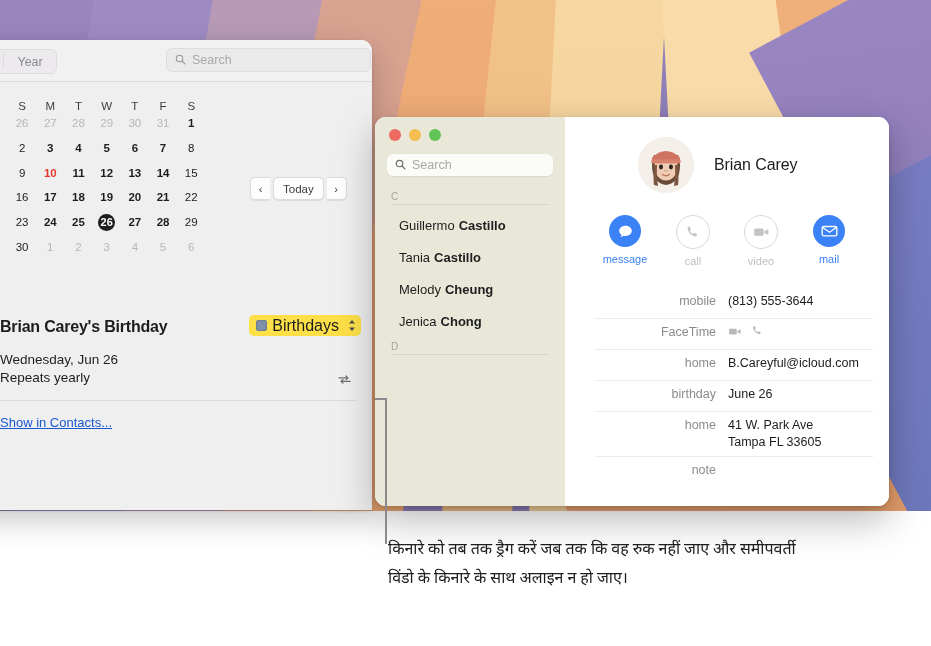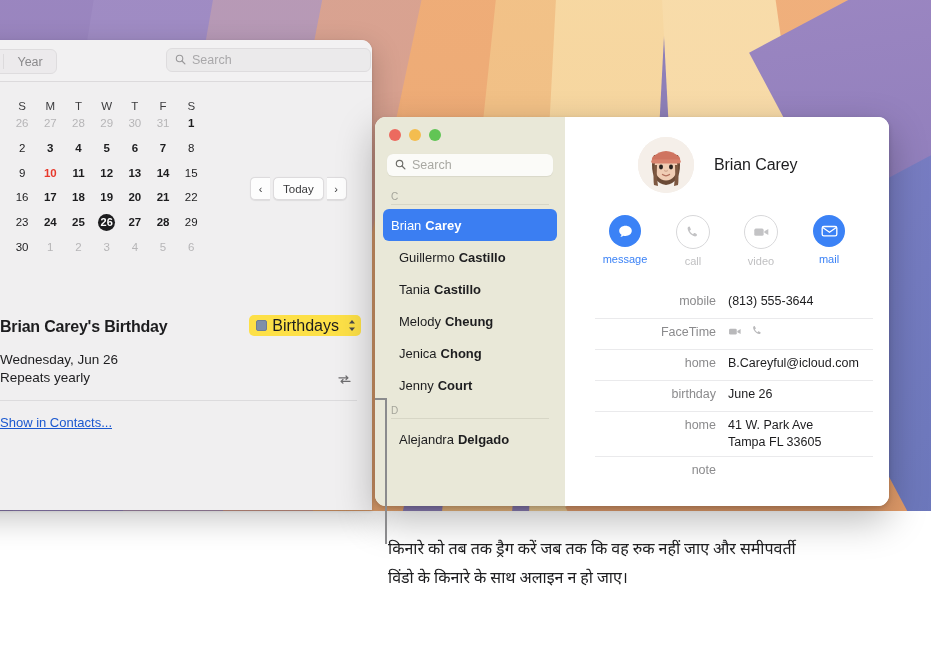--- a/index.html
+++ b/index.html
@@ -377,50 +377,38 @@
             <circle cx="6.6" cy="6.6" r="4.7" fill="none" stroke="#6d6d68" stroke-width="1.7"></circle>
             <line x1="10.2" y1="10.2" x2="14.4" y2="14.4" stroke="#6d6d68" stroke-width="1.9" stroke-linecap="round"></line>
           </svg>
       </span>
       <span class="ph">Search</span>
     </div>
 
     <div id="contacts-list">
         <div class="sec-header">C</div>
         <div class="sec-rule"></div>
-        <div class="contact-item selected">
-          <span class="first">Brian</span>
-          <span class="last">Carey</span>
-        </div>
         <div class="contact-item">
           <span class="first">Guillermo</span>
           <span class="last">Castillo</span>
         </div>
         <div class="contact-item">
           <span class="first">Tania</span>
           <span class="last">Castillo</span>
         </div>
         <div class="contact-item">
           <span class="first">Melody</span>
           <span class="last">Cheung</span>
         </div>
         <div class="contact-item">
           <span class="first">Jenica</span>
           <span class="last">Chong</span>
         </div>
-        <div class="contact-item">
-          <span class="first">Jenny</span>
-          <span class="last">Court</span>
-        </div>
         <div class="sec-header">D</div>
         <div class="sec-rule"></div>
-        <div class="contact-item">
-          <span class="first">Alejandra</span>
-          <span class="last">Delgado</span>
-        </div>
       </div>
   </div>
 
   <div id="contacts-detail">
 
     <div id="detail-header">
       <div id="avatar">
         <svg width="56" height="56" viewBox="0 0 56 56">
           <rect width="56" height="56" fill="#f5efe9"></rect>
           <path d="M14 28 q0 18 14 20 q14 -2 14 -20 q0 -6 -2 -10 H16 q-2 4 -2 10z" fill="#6b4a36"></path>

